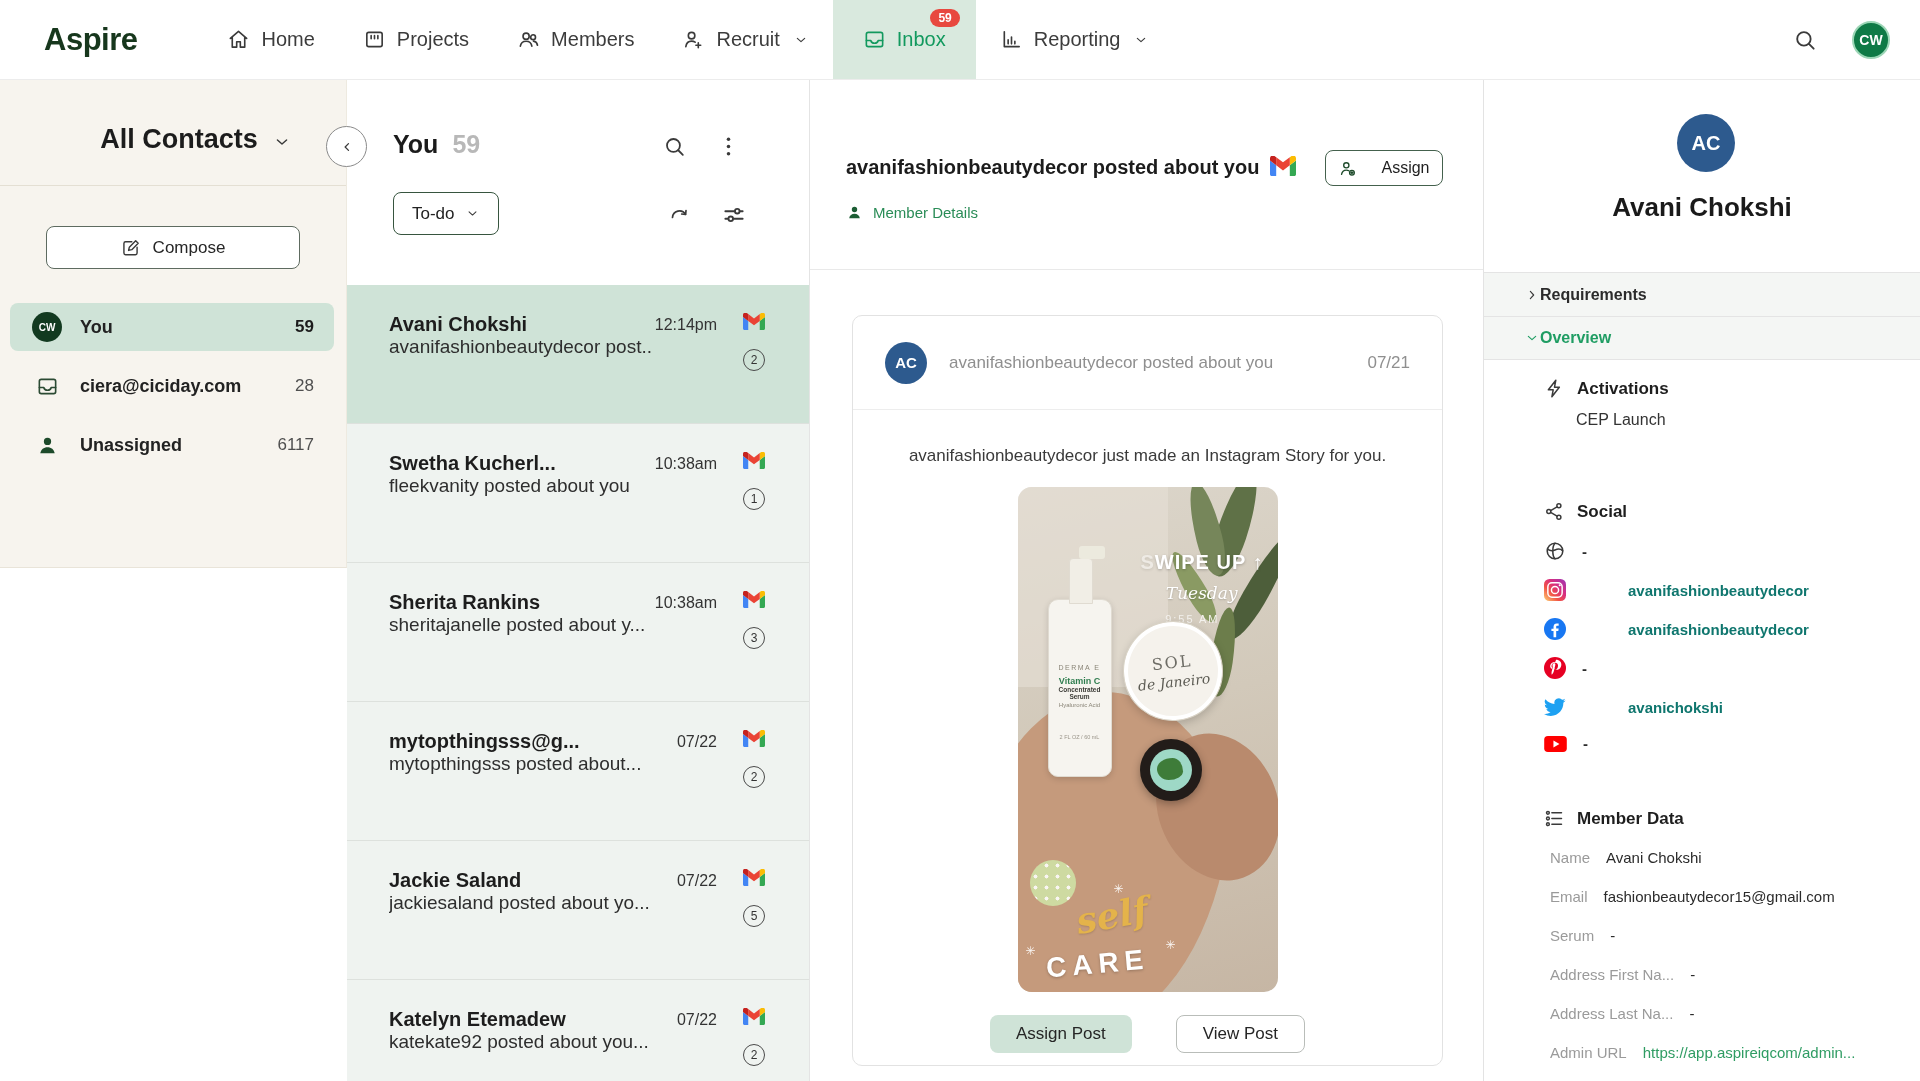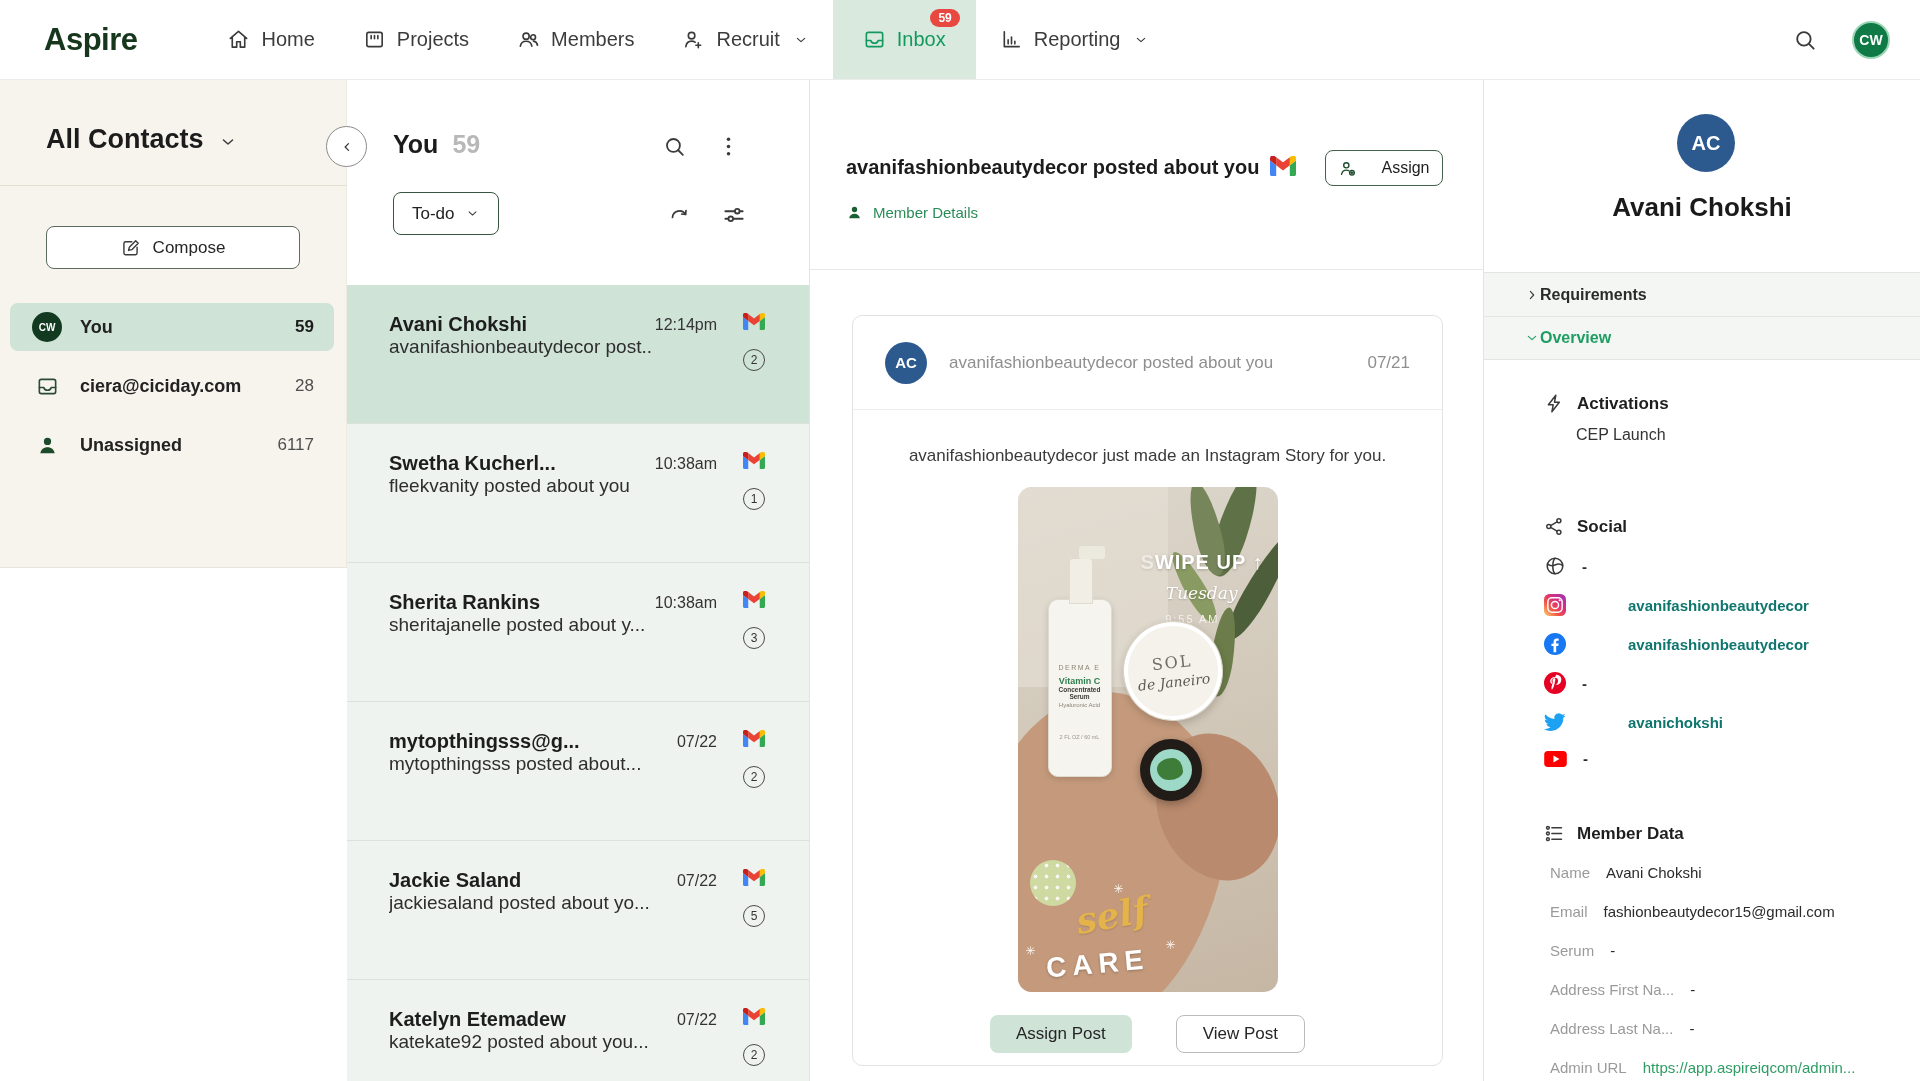--- a/index.html
+++ b/index.html
@@ -18,21 +18,21 @@
   .navitem--active .ico { stroke:#12995e; }
   .badge { position:absolute; top:9px; right:16px; background:#e8483f; color:#fff; font-size:12px; font-weight:700; padding:2px 8px; border-radius:10px; }
   .chev { width:16px !important; height:16px !important; margin-left:2px; }
   .nav-right { margin-left:auto; display:flex; align-items:center; gap:34px; margin-right:30px; }
   .nav-search svg { width:26px; height:26px; }
   .nav-avatar { width:38px; height:38px; border-radius:50%; background:#0f7a46; border:2px solid #9cd6b6; color:#fff; font-size:14px; font-weight:700; display:flex; align-items:center; justify-content:center; }
 
   
   .sidebar { position:absolute; left:0; top:80px; width:347px; height:1001px; background:#fff; }
   .sidebar-inner { height:488px; background:#f7f4ee; border-bottom:1px solid #e9e4d9; border-right:1px solid #eeeae0; }
-  .contacts-title { display:flex; align-items:center; gap:14px; padding:44px 0 0 46px; font-size:27px; font-weight:700; color:#1c1c1c; }
+  .contacts-title { display:flex; align-items:center; gap:14px; padding:44px 0 0 46px; font-size:27px; font-weight:700; color:#1c1c1c;justify-content:center; }
   .contacts-title svg { width:20px; height:20px; margin-top:4px; }
   .sb-divider { height:1px; background:#e4dfd3; margin-top:30px; }
   .compose-btn { margin:40px 0 0 46px; width:254px; height:43px; background:#fff; border:1px solid #5e6b60; border-radius:8px; display:flex; align-items:center; justify-content:center; gap:12px; font-size:17px; color:#262626; cursor:pointer; }
   .compose-btn svg { width:20px; height:20px; }
   .contact-rows { margin-top:34px; }
   .crow { display:flex; align-items:center; height:48px; margin:0 12px 11px 10px; padding:0 20px 0 22px; border-radius:8px; font-size:18px; color:#222; cursor:pointer; }
   .crow .cicon { width:30px; display:flex; justify-content:center; margin-right:18px; }
   .crow .cicon svg { width:23px; height:23px; }
   .crow--selected { background:#cfe3d7; font-weight:700; }
   .crow-avatar { width:30px; height:30px; border-radius:50%; background:#123a20; color:#fff; font-size:10px; font-weight:700; display:flex; align-items:center; justify-content:center; margin-right:18px; }
@@ -554,21 +554,21 @@
       </div>
       <div class="acc-row acc-row--open">
         <svg class="ico">
             <use href="#i-chevdown"></use>
           </svg>
         <span>Overview</span>
       </div>
     </div>
 
     <div class="pf-content">
-      <div class="sec-head" style="margin-top:31px">
+      <div class="sec-head" style="margin-top:16px">
         <svg class="ico">
             <use href="#i-bolt"></use>
           </svg>
         <span>Activations</span>
       </div>
       <div class="sec-sub" style="margin-top:12px">CEP Launch</div>
 
       <div class="sec-head" style="margin-top:72px">
         <svg class="ico">
             <use href="#i-share"></use>

